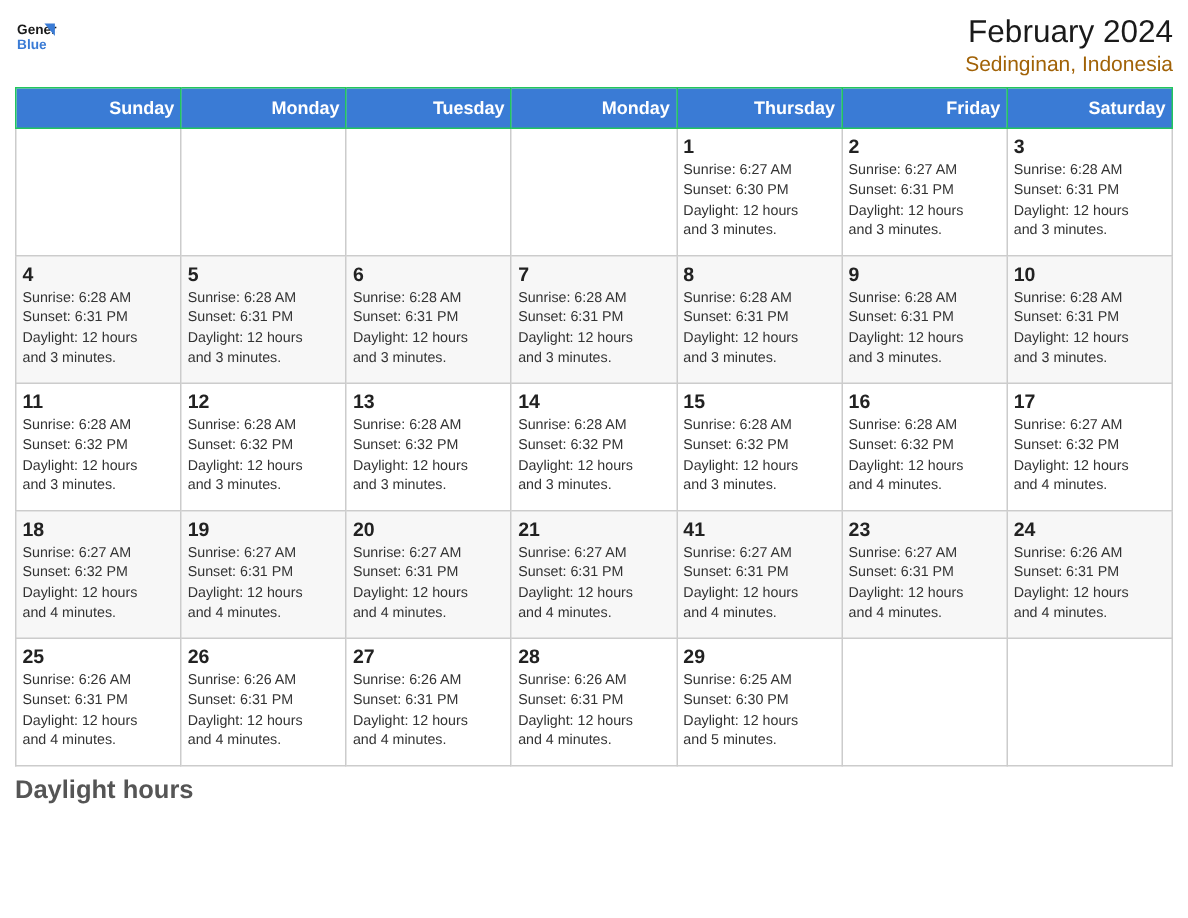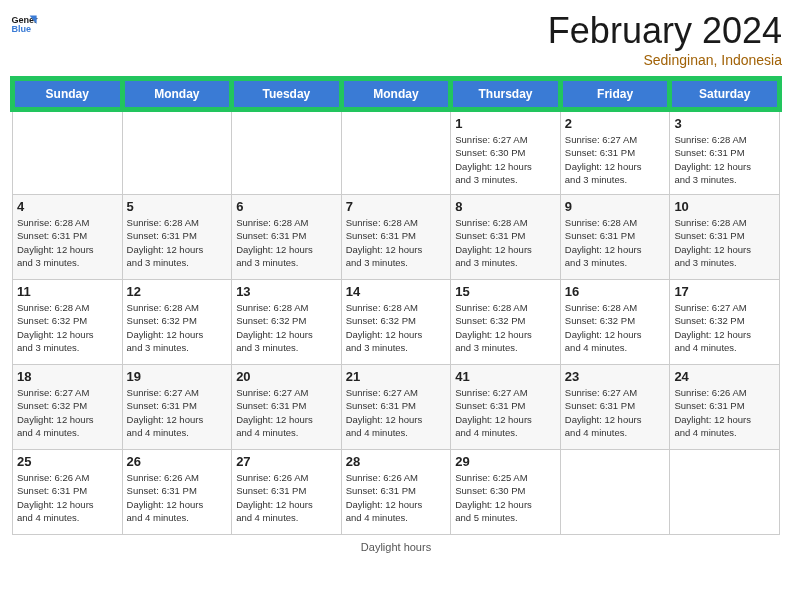--- a/index.html
+++ b/index.html
@@ -22,42 +22,42 @@
       gap: 2px;
     }
     .logo-icon {
       width: 28px;
       height: 28px;
     }
     .title-area {
       text-align: right;
     }
     .calendar-title {
-      font-size: 36px;
+      font-size: 21px;
       font-weight: normal;
       color: #1a1a1a;
       text-align: right;
     }
     .calendar-subtitle {
       font-size: 14px;
       color: #a16207;
     }
     table {
       width: 100%;
       border-collapse: collapse;
       table-layout: fixed;
     }
     thead th {
       background-color: #3a7bd5;
       color: #fff;
       font-size: 12px;
       font-weight: bold;
       padding: 6px 4px;
-      text-align: center;
-      border: 5px solid #22c55e;
+      text-align: right;
+      border: 1px solid #22c55e;
     }
     tbody td {
       border: 1px solid #ccc;
       vertical-align: top;
       padding: 4px;
       font-size: 10px;
       color: #333;
       height: 85px;
     }
     .day-number {
@@ -76,23 +76,24 @@
       background-color: #f7f7f7;
     }
     tbody tr:nth-child(odd) td {
       background-color: #fff;
     }
     .empty-cell {
       background-color: #fff !important;
     }
     .footer {
       margin-top: 6px;
-      font-size: 11px;
+      font-size: 17px;
       color: #555;
-      text-align: center;
+      text-align: left;
+      font-weight: bold;
     }
   </style>
 </head>
 <body>
 
 <div class="header-area">
   <div class="logo">
     <svg class="logo-icon" viewBox="0 0 40 40">
       <text x="2" y="18" font-size="13" font-weight="bold" fill="#1a1a1a">General</text>
       <text x="2" y="32" font-size="13" font-weight="bold" fill="#3a7bd5">Blue</text>

